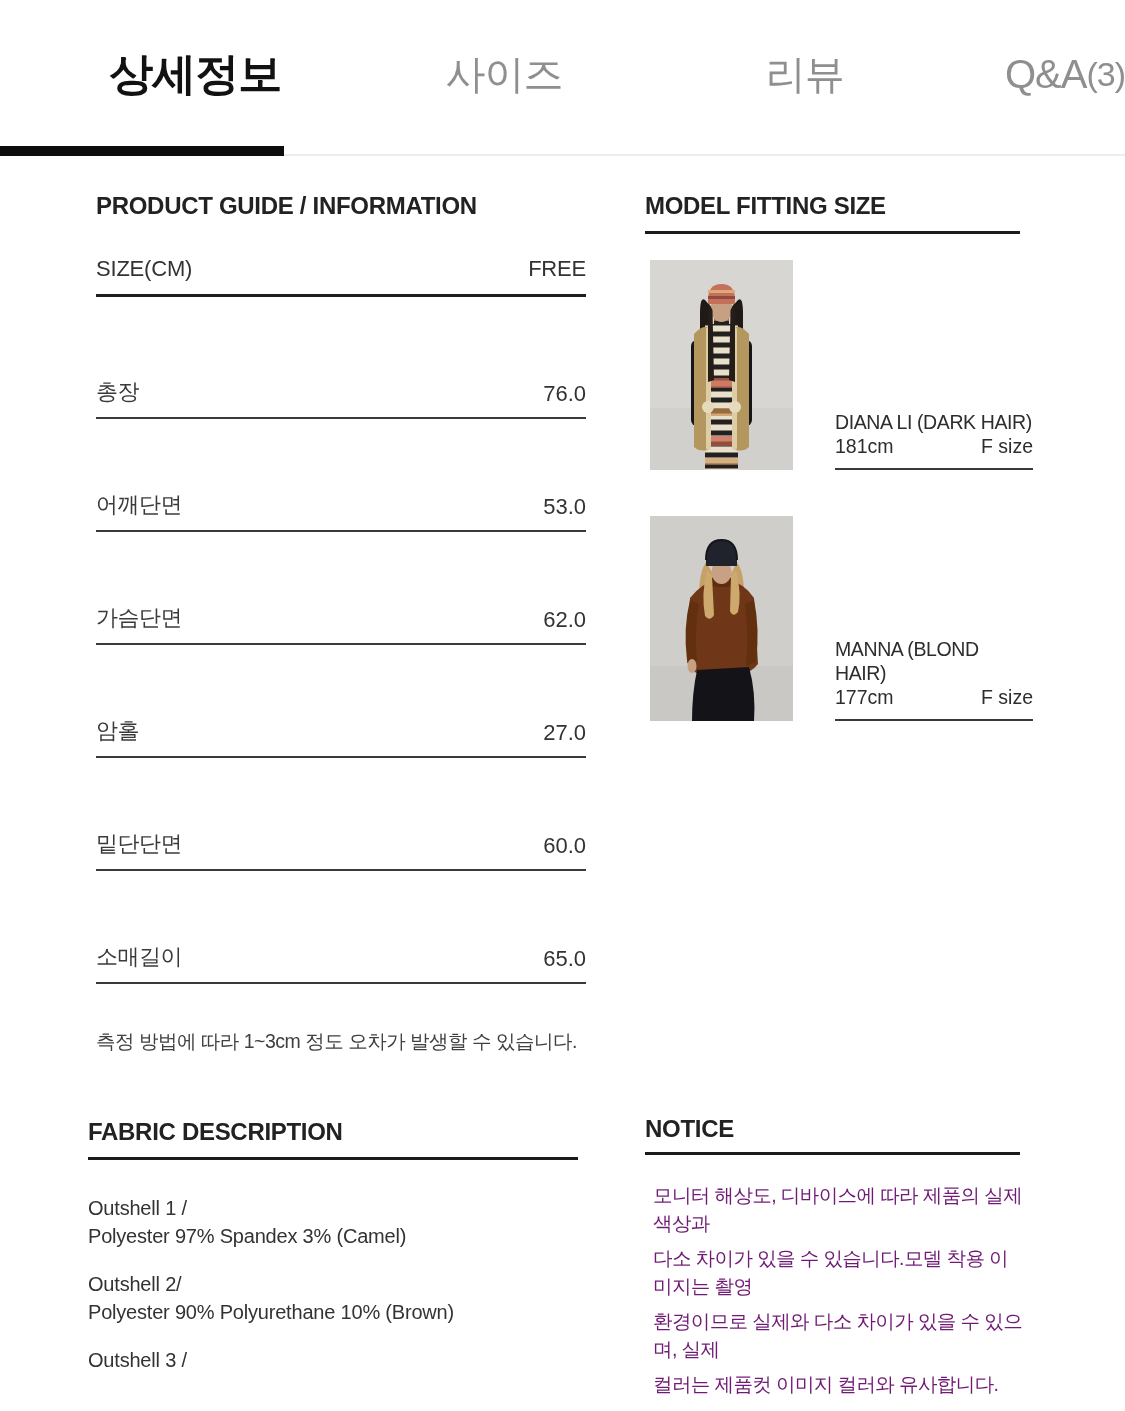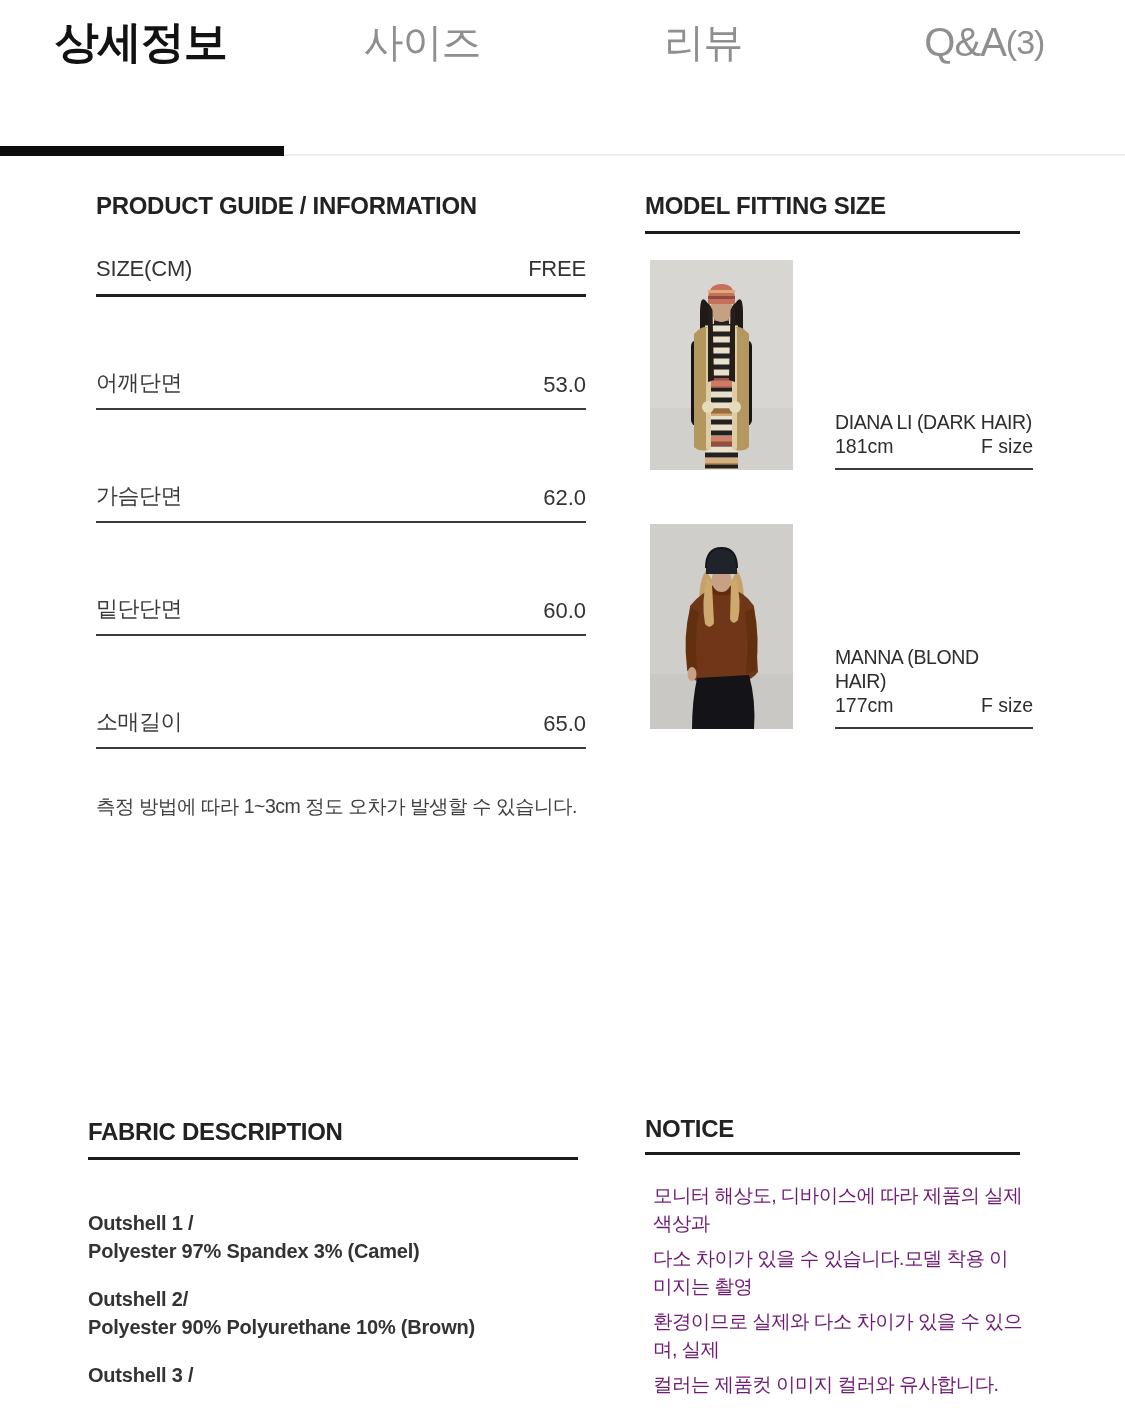--- a/index.html
+++ b/index.html
@@ -8,21 +8,21 @@
     width:1125px;height:1411px;
     background:#ffffff;
     font-family:"Liberation Sans","DejaVu Sans",sans-serif;
     color:#2e2e2e;
     overflow:hidden;
   }
 
   
   .tabbar{position:absolute;left:0;top:0;width:1125px;height:156px;}
   .tabs{display:flex;height:100%;}
-  .tab{flex:0 0 25%;display:flex;align-items:flex-start;justify-content:center;padding-top:16px;box-sizing:border-box;cursor:pointer;}
+  .tab{flex:0 0 25%;display:flex;align-items:flex-start;justify-content:flex-end;padding-top:48px;box-sizing:border-box;cursor:pointer;}
   .tab .tab-label{font-size:40px;line-height:52px;color:#8f8f8f;font-weight:400;letter-spacing:-1px;}
   .tab.active .tab-label{font-size:44px;color:#121212;font-weight:700;}
   .tab .tab-count{font-size:34px;line-height:52px;color:#8f8f8f;letter-spacing:-1px;}
   .tab-hairline{position:absolute;left:0;bottom:0;width:100%;height:2px;background:#ededed;}
   .tab-indicator{position:absolute;left:0;bottom:0;width:284px;height:10px;background:#0d0d0d;}
 
   
   .sec-title{margin:0;font-size:24px;line-height:28px;font-weight:700;color:#222222;letter-spacing:-0.3px;}
   .sec-rule{height:3px;background:#1b1b1b;}
 
@@ -35,31 +35,31 @@
   .m-row.first{height:110px;}
   .m-label{font-size:22px;color:#3a3a3a;letter-spacing:-0.5px;}
   .m-value{font-size:22px;color:#333333;}
   .note{margin:44px 0 0 0;font-size:19.5px;color:#404040;letter-spacing:-0.5px;}
 
   
   .right-col{position:absolute;left:645px;top:192px;width:388px;height:560px;}
   .right-col .sec-rule{margin-top:11px;width:375px;}
   .model-block{position:absolute;left:0;width:388px;}
   .model-block.b1{top:68px;height:210px;}
-  .model-block.b2{top:332px;height:205px;}
+  .model-block.b2{top:324px;height:205px;}
   .model-photo{position:absolute;left:5px;top:0;display:block;}
   .model-caption{position:absolute;left:190px;bottom:0;width:198px;
     border-bottom:2px solid #3a3a3a;padding-bottom:10px;box-sizing:border-box;}
   .model-name{font-size:19.5px;color:#2d2d2d;line-height:24px;letter-spacing:-0.4px;}
   .model-meta{display:flex;justify-content:space-between;font-size:19.5px;color:#2d2d2d;line-height:24px;}
 
   
   .fabric{position:absolute;left:88px;top:1118px;width:490px;}
   .fabric .sec-rule{margin-top:11px;}
-  .fabric-items{margin-top:49px;font-weight:bold;}
+  .fabric-items{margin-top:34px;}
   .fabric-item{margin-bottom:20px;}
   .fabric-line{font-size:20px;line-height:28px;color:#333333;letter-spacing:-0.2px;}
 
   
   .notice{position:absolute;left:645px;top:1115px;width:388px;}
   .notice .sec-rule{margin-top:9px;width:375px;}
   .notice-body{margin-top:27px;}
   .notice-line{margin:8px;font-size:19.5px;line-height:27.5px;color:#701a75;letter-spacing:-0.6px;}
 </style>
 </head>
@@ -88,27 +88,35 @@
   </div>
 
   <section class="left-col">
     <h2 class="sec-title">PRODUCT GUIDE / INFORMATION</h2>
 
     <div class="size-header">
       <span>SIZE(CM)</span>
       <span>FREE</span>
     </div>
 
+    <div class="m-row first">
+      <span class="m-label">총장</span>
+      <span class="m-value">76.0</span>
+    </div>
     <div class="m-row">
       <span class="m-label">어깨단면</span>
       <span class="m-value">53.0</span>
     </div>
     <div class="m-row">
       <span class="m-label">가슴단면</span>
       <span class="m-value">62.0</span>
+    </div>
+    <div class="m-row">
+      <span class="m-label">암홀</span>
+      <span class="m-value">27.0</span>
     </div>
     <div class="m-row">
       <span class="m-label">밑단단면</span>
       <span class="m-value">60.0</span>
     </div>
     <div class="m-row">
       <span class="m-label">소매길이</span>
       <span class="m-value">65.0</span>
     </div>
 

